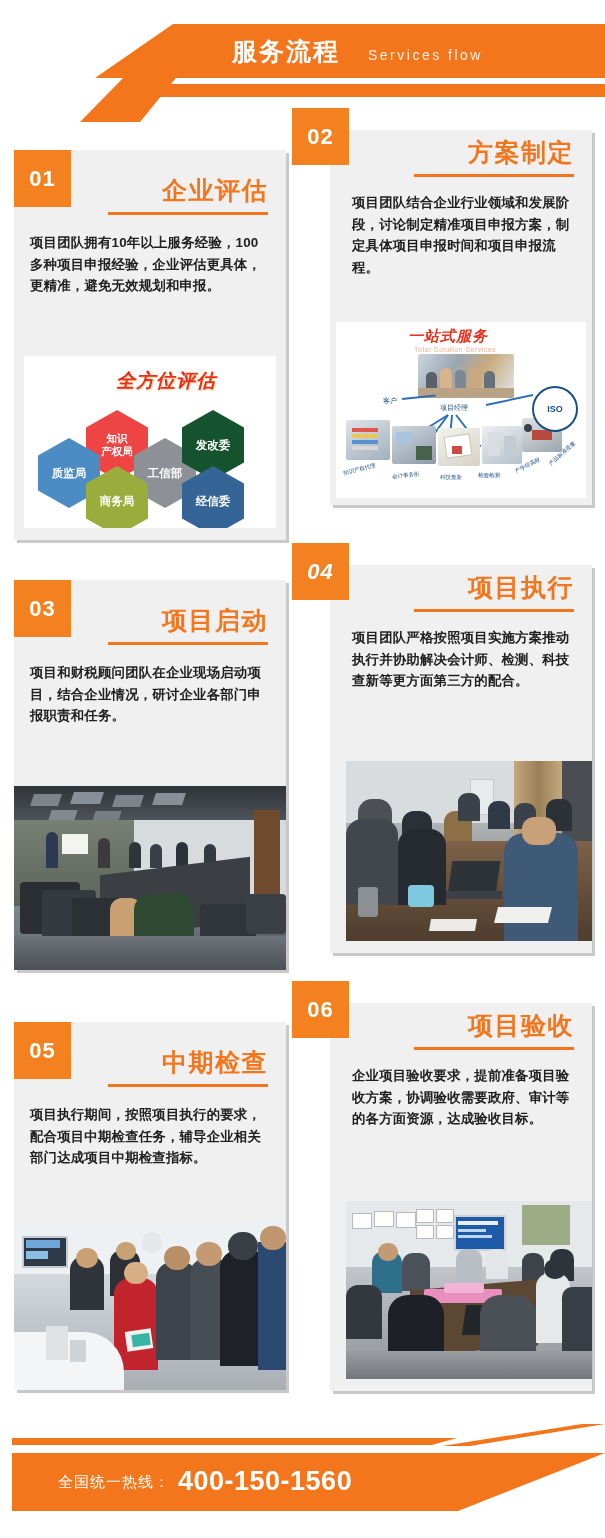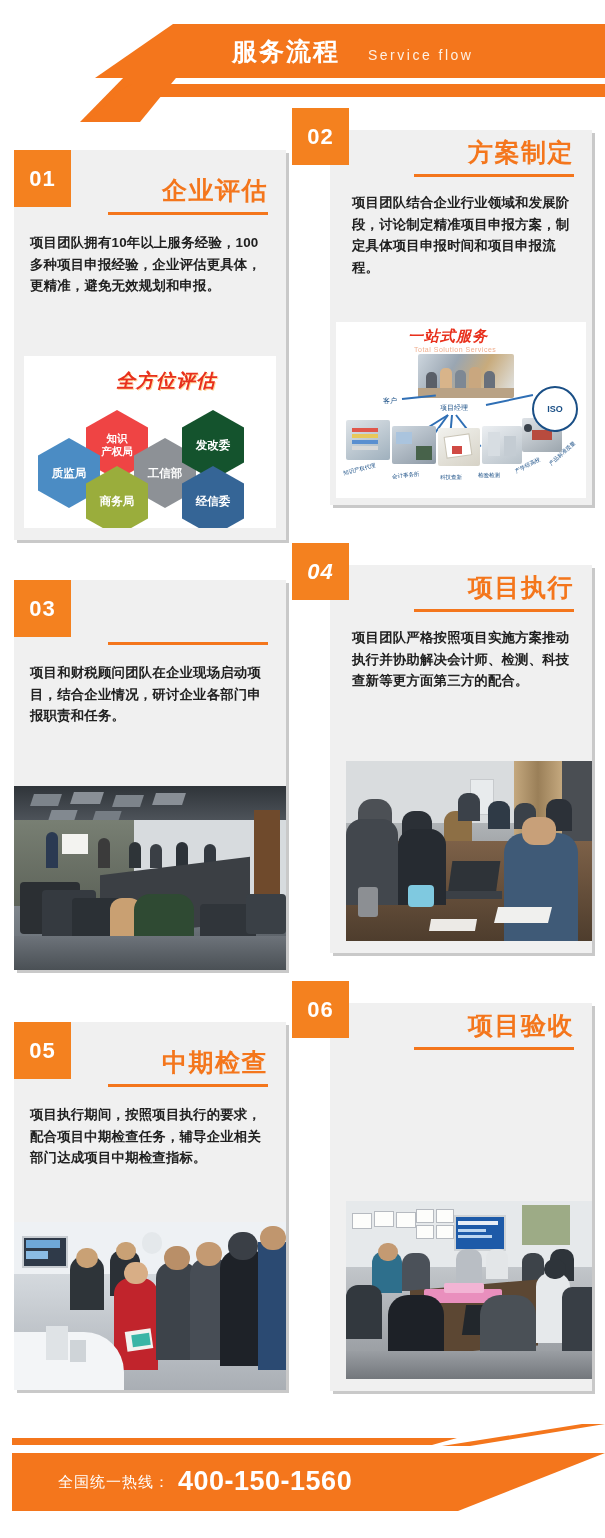--- a/index.html
+++ b/index.html
@@ -127,21 +127,21 @@
 </style>
 </head>
 <body>
 
 <div class="header">
   <div class="hdr-slant"></div>
   <div class="hdr-bar"></div>
   <div class="hdr-stripe2"></div>
   <div class="hdr-stripe"></div>
   <div class="hdr-title">服务流程</div>
-  <div class="hdr-sub">Service flow</div>
+  <div class="hdr-sub">Services flow</div>
 </div>
 
 <div class="card" style="left:14px;top:150px;width:272px;height:390px;">
   <div class="badge">01</div>
   <div class="card-title" style="top:24px;width:200px;">企业评估</div>
   <div class="title-rule" style="top:62px;width:160px;"></div>
   <div class="card-body" style="left:16px;top:82px;width:240px;">项目团队拥有10年以上服务经验，100多种项目申报经验，企业评估更具体，更精准，避免无效规划和申报。</div>
 
   <div class="hexwrap" style="left:10px;top:206px;width:252px;height:172px;">
     <div class="hex-title" style="left:92px;top:12px;">全方位评估</div>
@@ -230,20 +230,21 @@
     <div class="oss-lbl tiny" style="left:56px;top:150px;transform:rotate(-6deg);">会计事务所</div>
     <div class="oss-lbl tiny" style="left:104px;top:152px;">科技查新</div>
     <div class="oss-lbl tiny" style="left:142px;top:150px;">检验检测</div>
     <div class="oss-lbl tiny" style="left:178px;top:140px;transform:rotate(-28deg);">产学研高校</div>
     <div class="oss-lbl tiny" style="left:210px;top:128px;transform:rotate(-42deg);">产品标准质量</div>
   </div>
 </div>
 
 <div class="card" style="left:14px;top:580px;width:272px;height:390px;">
   <div class="badge">03</div>
+  <div class="card-title" style="top:24px;width:200px;">项目启动</div>
   <div class="title-rule" style="top:62px;width:160px;"></div>
   <div class="card-body" style="left:16px;top:82px;width:240px;">项目和财税顾问团队在企业现场启动项目，结合企业情况，研讨企业各部门申报职责和任务。</div>
 
   <div class="photo" style="left:0px;top:206px;width:272px;height:184px;
               background:linear-gradient(175deg,#4c5258 0%,#6a7077 18%,#8e949a 42%,#6f767d 74%,#3d4248 100%);">
     <div class="pbox" style="left:0;top:0;width:272px;height:42px;background:linear-gradient(180deg,#2f3439,#545a61);"></div>
     <div class="pbox" style="left:18px;top:8px;width:28px;height:12px;background:#7d848b;transform:skewX(-18deg);"></div>
     <div class="pbox" style="left:58px;top:6px;width:30px;height:12px;background:#898f96;transform:skewX(-18deg);"></div>
     <div class="pbox" style="left:100px;top:9px;width:28px;height:12px;background:#7d848b;transform:skewX(-18deg);"></div>
     <div class="pbox" style="left:140px;top:7px;width:30px;height:12px;background:#898f96;transform:skewX(-18deg);"></div>
@@ -336,20 +337,21 @@
     <div class="pbox" style="left:0;top:110px;width:110px;height:58px;border-radius:0 40px 0 0;background:#f3f5f7;"></div>
     <div class="pbox" style="left:32px;top:104px;width:22px;height:34px;background:#dfe3e6;"></div>
     <div class="pbox" style="left:56px;top:118px;width:16px;height:22px;background:#cfd4d8;"></div>
   </div>
 </div>
 
 <div class="card" style="left:330px;top:1003px;width:262px;height:388px;">
   <div class="badge up" style="left:-38px;top:-22px;">06</div>
   <div class="card-title" style="top:6px;width:200px;">项目验收</div>
   <div class="title-rule" style="top:44px;width:160px;"></div>
+  <div class="card-body" style="left:22px;top:62px;width:224px;">企业项目验收要求，提前准备项目验收方案，协调验收需要政府、审计等的各方面资源，达成验收目标。</div>
 
   <div class="photo" style="left:16px;top:198px;width:246px;height:178px;
               background:linear-gradient(180deg,#dfe2e5 0%,#c3c7cb 36%,#8f9398 100%);">
     <div class="pbox" style="left:0;top:0;width:246px;height:66px;background:#e6e9eb;"></div>
     <div class="pbox" style="left:176px;top:4px;width:48px;height:40px;background:#9dab86;"></div>
     <div class="pbox" style="left:108px;top:14px;width:48px;height:32px;background:#1d5aa8;border:2px solid #cfd3d6;"></div>
     <div class="pbox" style="left:112px;top:20px;width:40px;height:4px;background:#e8eef6;"></div>
     <div class="pbox" style="left:112px;top:28px;width:28px;height:3px;background:#bcd6f0;"></div>
     <div class="pbox" style="left:112px;top:34px;width:34px;height:3px;background:#bcd6f0;"></div>
     <div class="pbox" style="left:6px;top:12px;width:18px;height:14px;background:#fdfdfb;border:1px solid #b6bac0;"></div>

